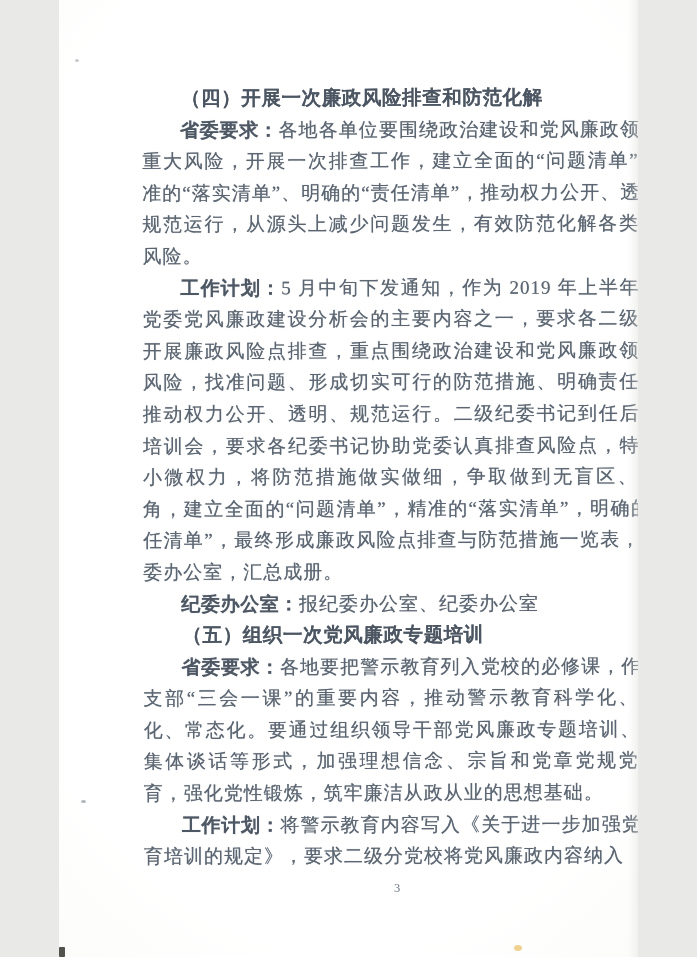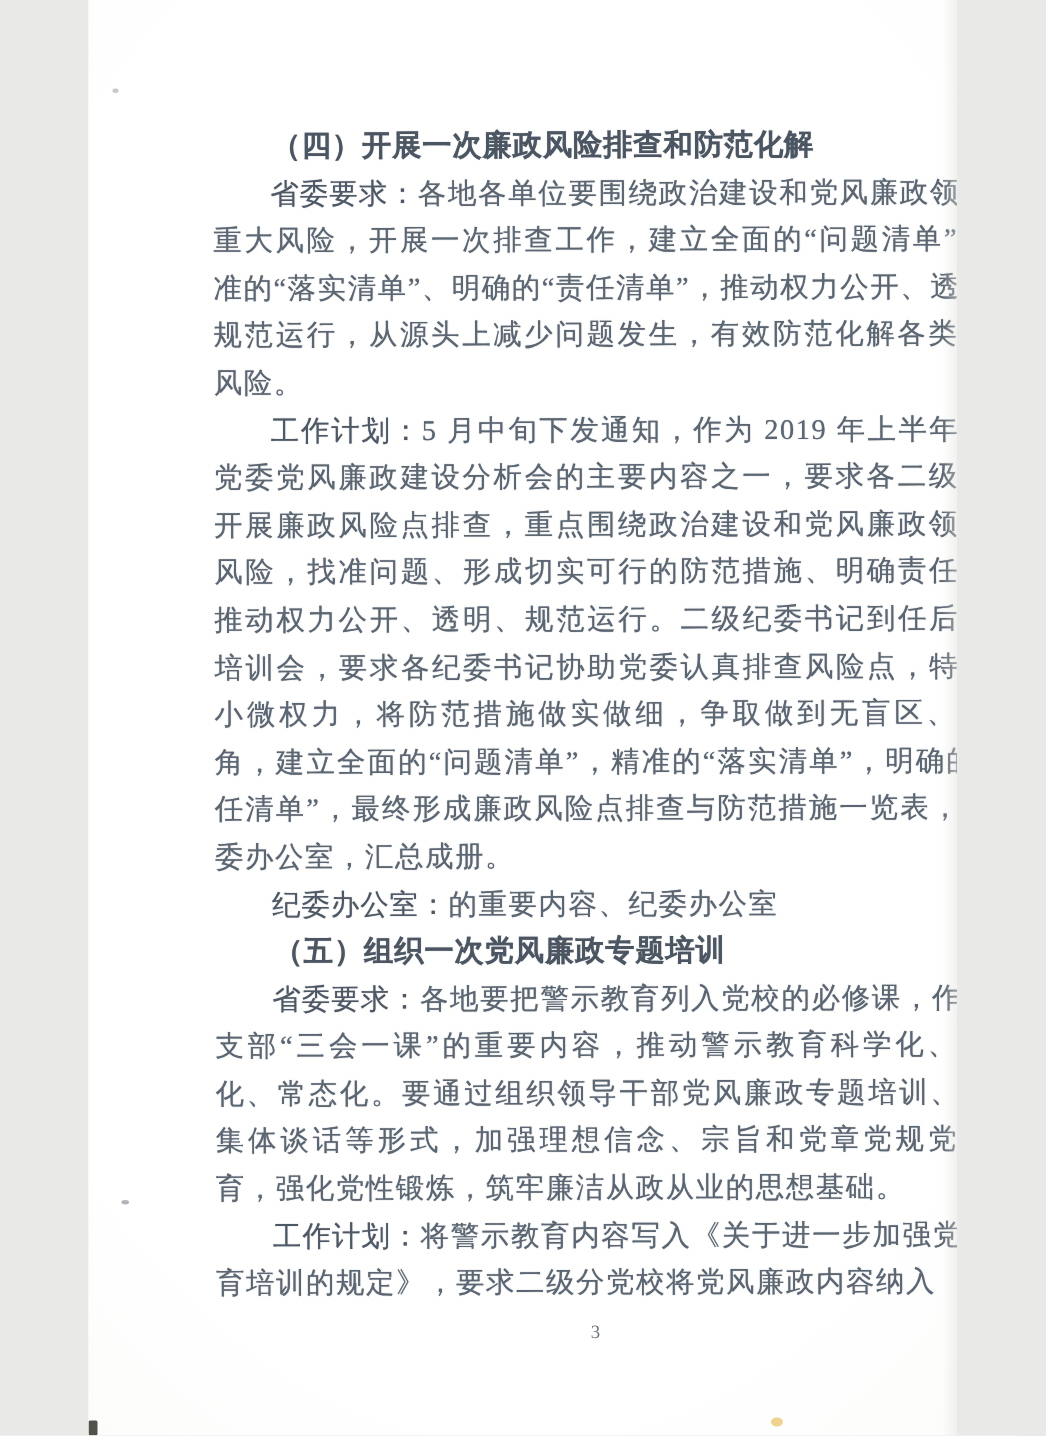--- a/index.html
+++ b/index.html
@@ -39,21 +39,21 @@
   .sec-heading {
     font-weight: 700;
     color: #4c5662;
     text-indent: 2em;
     font-family: "Liberation Sans", "DejaVu Sans", sans-serif;
     font-size: 19.5px;
     letter-spacing: 0.6px;
     text-shadow: 0 0 0.6px rgba(76,86,98,0.7);
   }
   .lead {
-    font-weight: 400;
+    font-weight: 700;
     color: #4e5865;
     font-family: "Liberation Sans", "DejaVu Sans", sans-serif;
     letter-spacing: 0.6px;
     margin-top: 41px;
   }
   .page-number {
     position: absolute;
     left: 330px;
     top: 881px;
     width: 16px;
@@ -80,21 +80,21 @@
 <div class="page">
 
   <div class="content">
 
     <p class="sec-heading">（四）开展一次廉政风险排查和防范化解</p>
 
     <p><span class="lead">省委要求：</span><span>各地各单位要围绕政治建设和党风廉政领域的重大风险，开展一次排查工作，建立全面的“问题清单”、精准的“落实清单”、明确的“责任清单”，推动权力公开、透明、规范运行，从源头上减少问题发生，有效防范化解各类廉政风险。</span></p>
 
     <p><span class="lead">工作计划：</span><span>5 月中旬下发通知，作为 2019 年上半年二级党委党风廉政建设分析会的主要内容之一，要求各二级党委开展廉政风险点排查，重点围绕政治建设和党风廉政领域的风险，找准问题、形成切实可行的防范措施、明确责任人，推动权力公开、透明、规范运行。二级纪委书记到任后召开培训会，要求各纪委书记协助党委认真排查风险点，特别是小微权力，将防范措施做实做细，争取做到无盲区、零死角，建立全面的“问题清单”，精准的“落实清单”，明确的“责任清单”，最终形成廉政风险点排查与防范措施一览表，报纪委办公室，汇总成册。</span></p>
 
-    <p><span class="lead">纪委办公室：</span><span>的重要内容、纪委办公室</span></p>
+    <p><span class="lead">纪委办公室：</span><span>报纪委办公室、纪委办公室</span></p>
 
     <p class="sec-heading">（五）组织一次党风廉政专题培训</p>
 
     <p><span class="lead">省委要求：</span><span>各地要把警示教育列入党校的必修课，作为党支部“三会一课”的重要内容，推动警示教育科学化、规范化、常态化。要通过组织领导干部党风廉政专题培训、廉政集体谈话等形式，加强理想信念、宗旨和党章党规党纪教育，强化党性锻炼，筑牢廉洁从政从业的思想基础。</span></p>
 
     <p><span class="lead">工作计划：</span><span>将警示教育内容写入《关于进一步加强党员教育培训的规定》，要求二级分党校将党风廉政内容纳入</span></p>
 
   </div>
 
   <div class="page-number">3</div>

